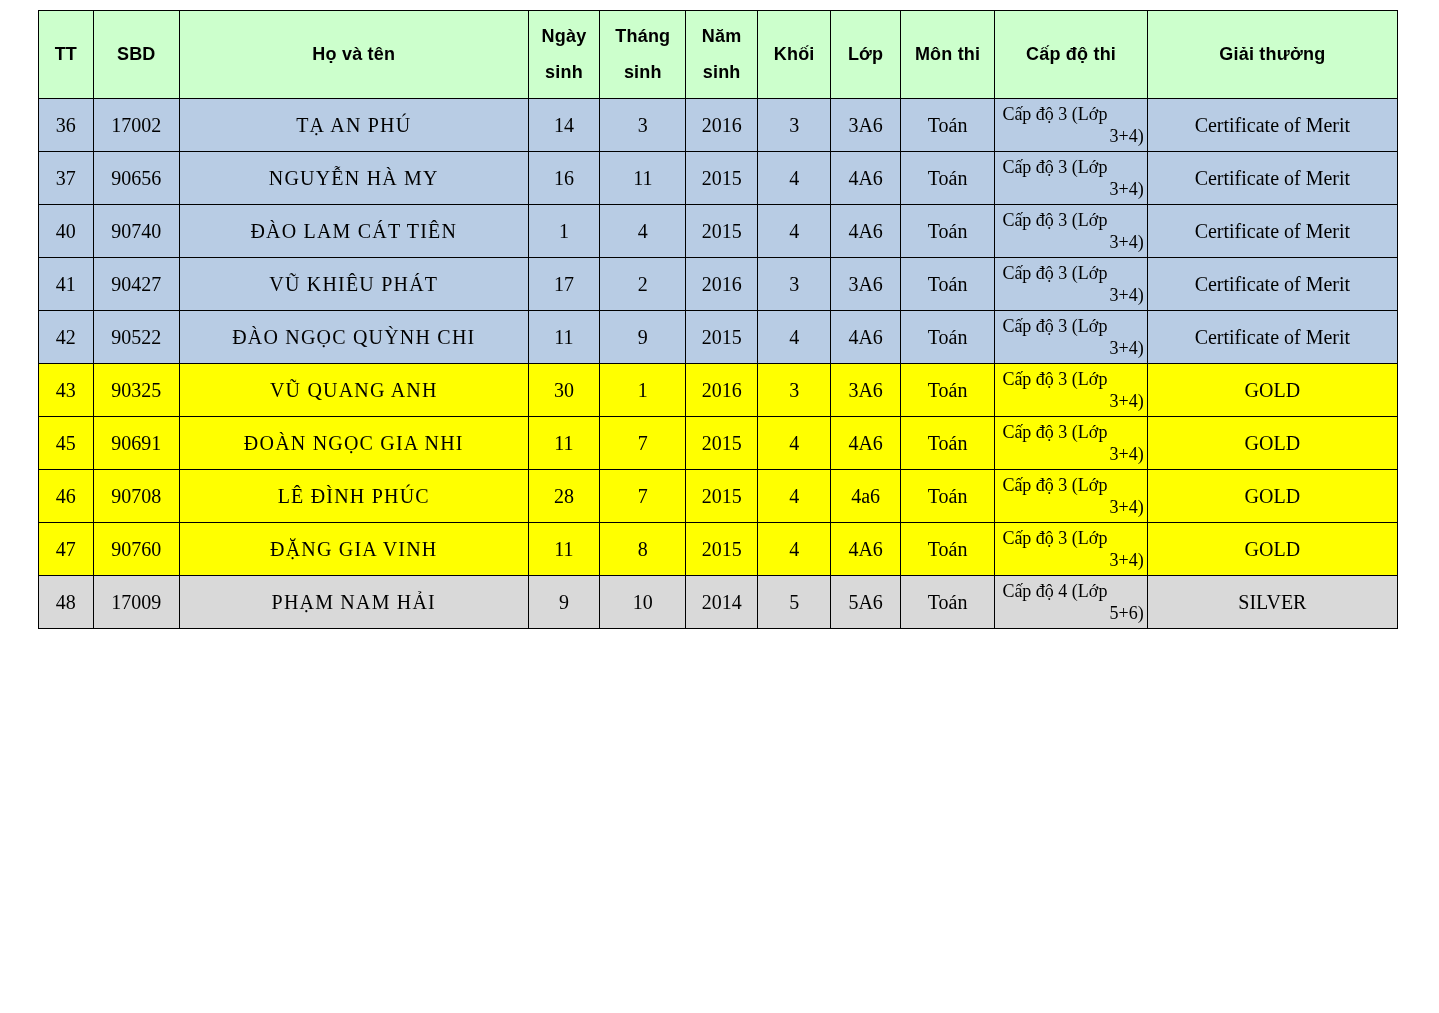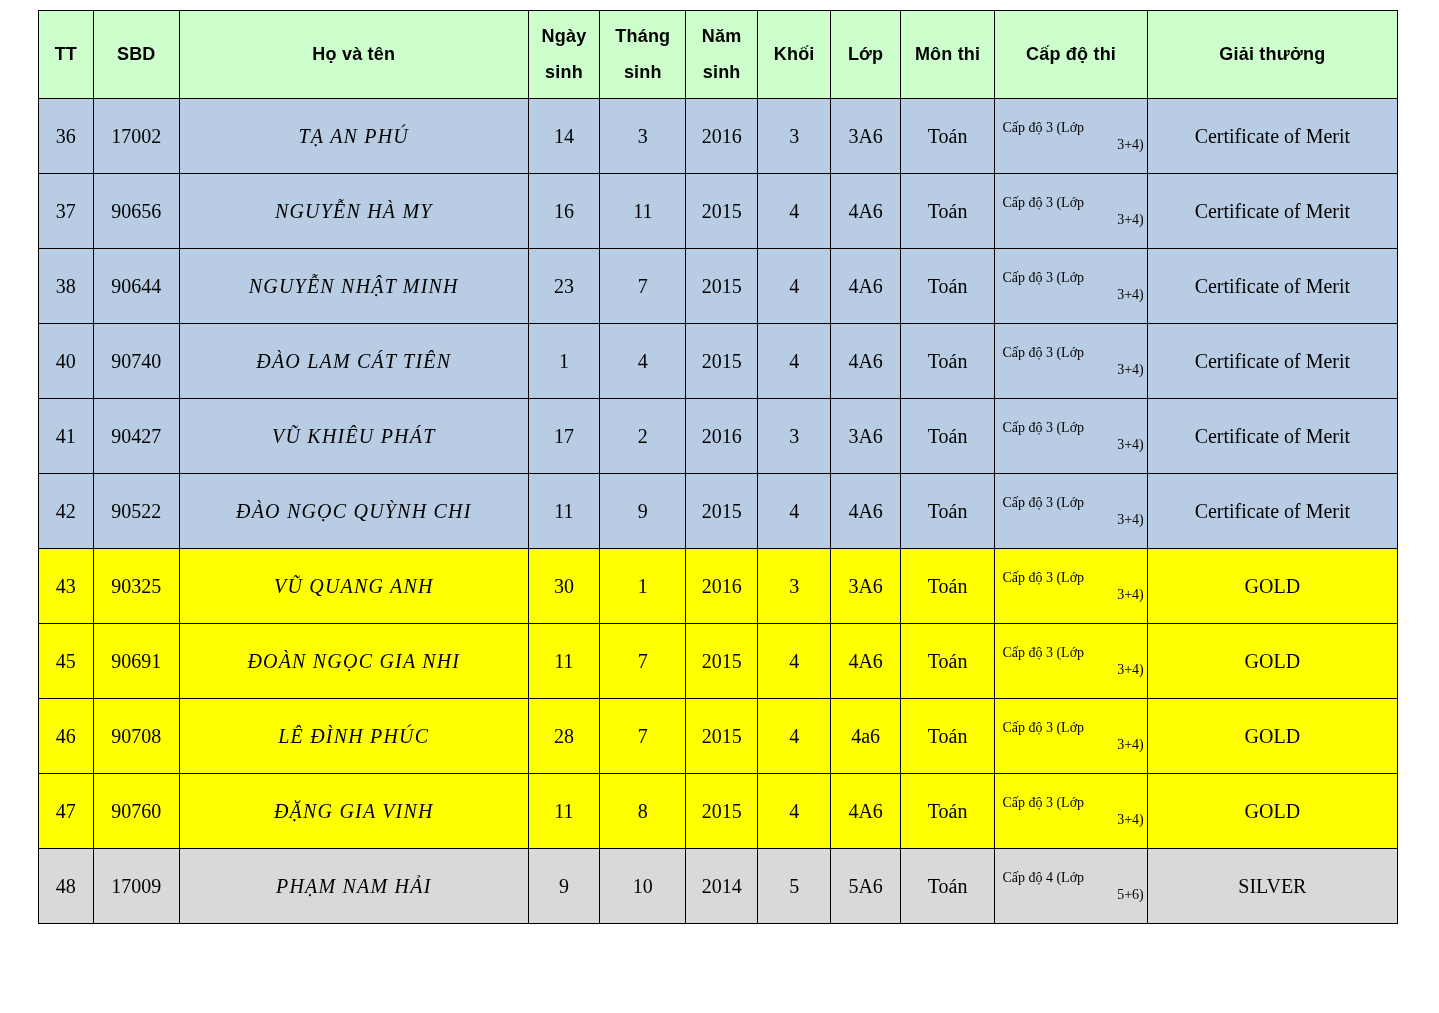--- a/index.html
+++ b/index.html
@@ -43,32 +43,31 @@
     height: 88px;
     line-height: 1.9;
     letter-spacing: 0.2px;
   }
   thead th .hdr-two {
     display: block;
     line-height: 2.0;
     text-align: center;
   }
   tbody tr {
-    height: 75px;
+    height: 53px;
   }
   tbody td {
     font-family: "Liberation Serif", serif;
     font-size: 20px;
   }
   tbody td.name {
     letter-spacing: 1.2px;
-    font-style: italic;
   }
   tbody td.level {
-    font-size: 14px;
+    font-size: 18px;
     line-height: 1.25;
     text-align: left;
     padding-left: 7px;
   }
   tbody td.level .lv2 {
     display: block;
     text-align: right;
     margin-left: -4px;
   }
   tbody tr.blue td { background: #b8cce4; }
@@ -151,33 +150,20 @@
           <td class="">16</td>
           <td class="">11</td>
           <td class="">2015</td>
           <td class="">4</td>
           <td class="">4A6</td>
           <td class="">Toán</td>
           <td class="level"><span>Cấp độ 3 (Lớp</span><span class="lv2">3+4)</span></td>
           <td>Certificate of Merit</td>
         </tr>
         <tr class="blue">
-          <td class="">38</td>
-          <td class="">90644</td>
-          <td class="name">NGUYỄN NHẬT MINH</td>
-          <td class="">23</td>
-          <td class="">7</td>
-          <td class="">2015</td>
-          <td class="">4</td>
-          <td class="">4A6</td>
-          <td class="">Toán</td>
-          <td class="level"><span>Cấp độ 3 (Lớp</span><span class="lv2">3+4)</span></td>
-          <td>Certificate of Merit</td>
-        </tr>
-        <tr class="blue">
           <td class="">40</td>
           <td class="">90740</td>
           <td class="name">ĐÀO LAM CÁT TIÊN</td>
           <td class="">1</td>
           <td class="">4</td>
           <td class="">2015</td>
           <td class="">4</td>
           <td class="">4A6</td>
           <td class="">Toán</td>
           <td class="level"><span>Cấp độ 3 (Lớp</span><span class="lv2">3+4)</span></td>

